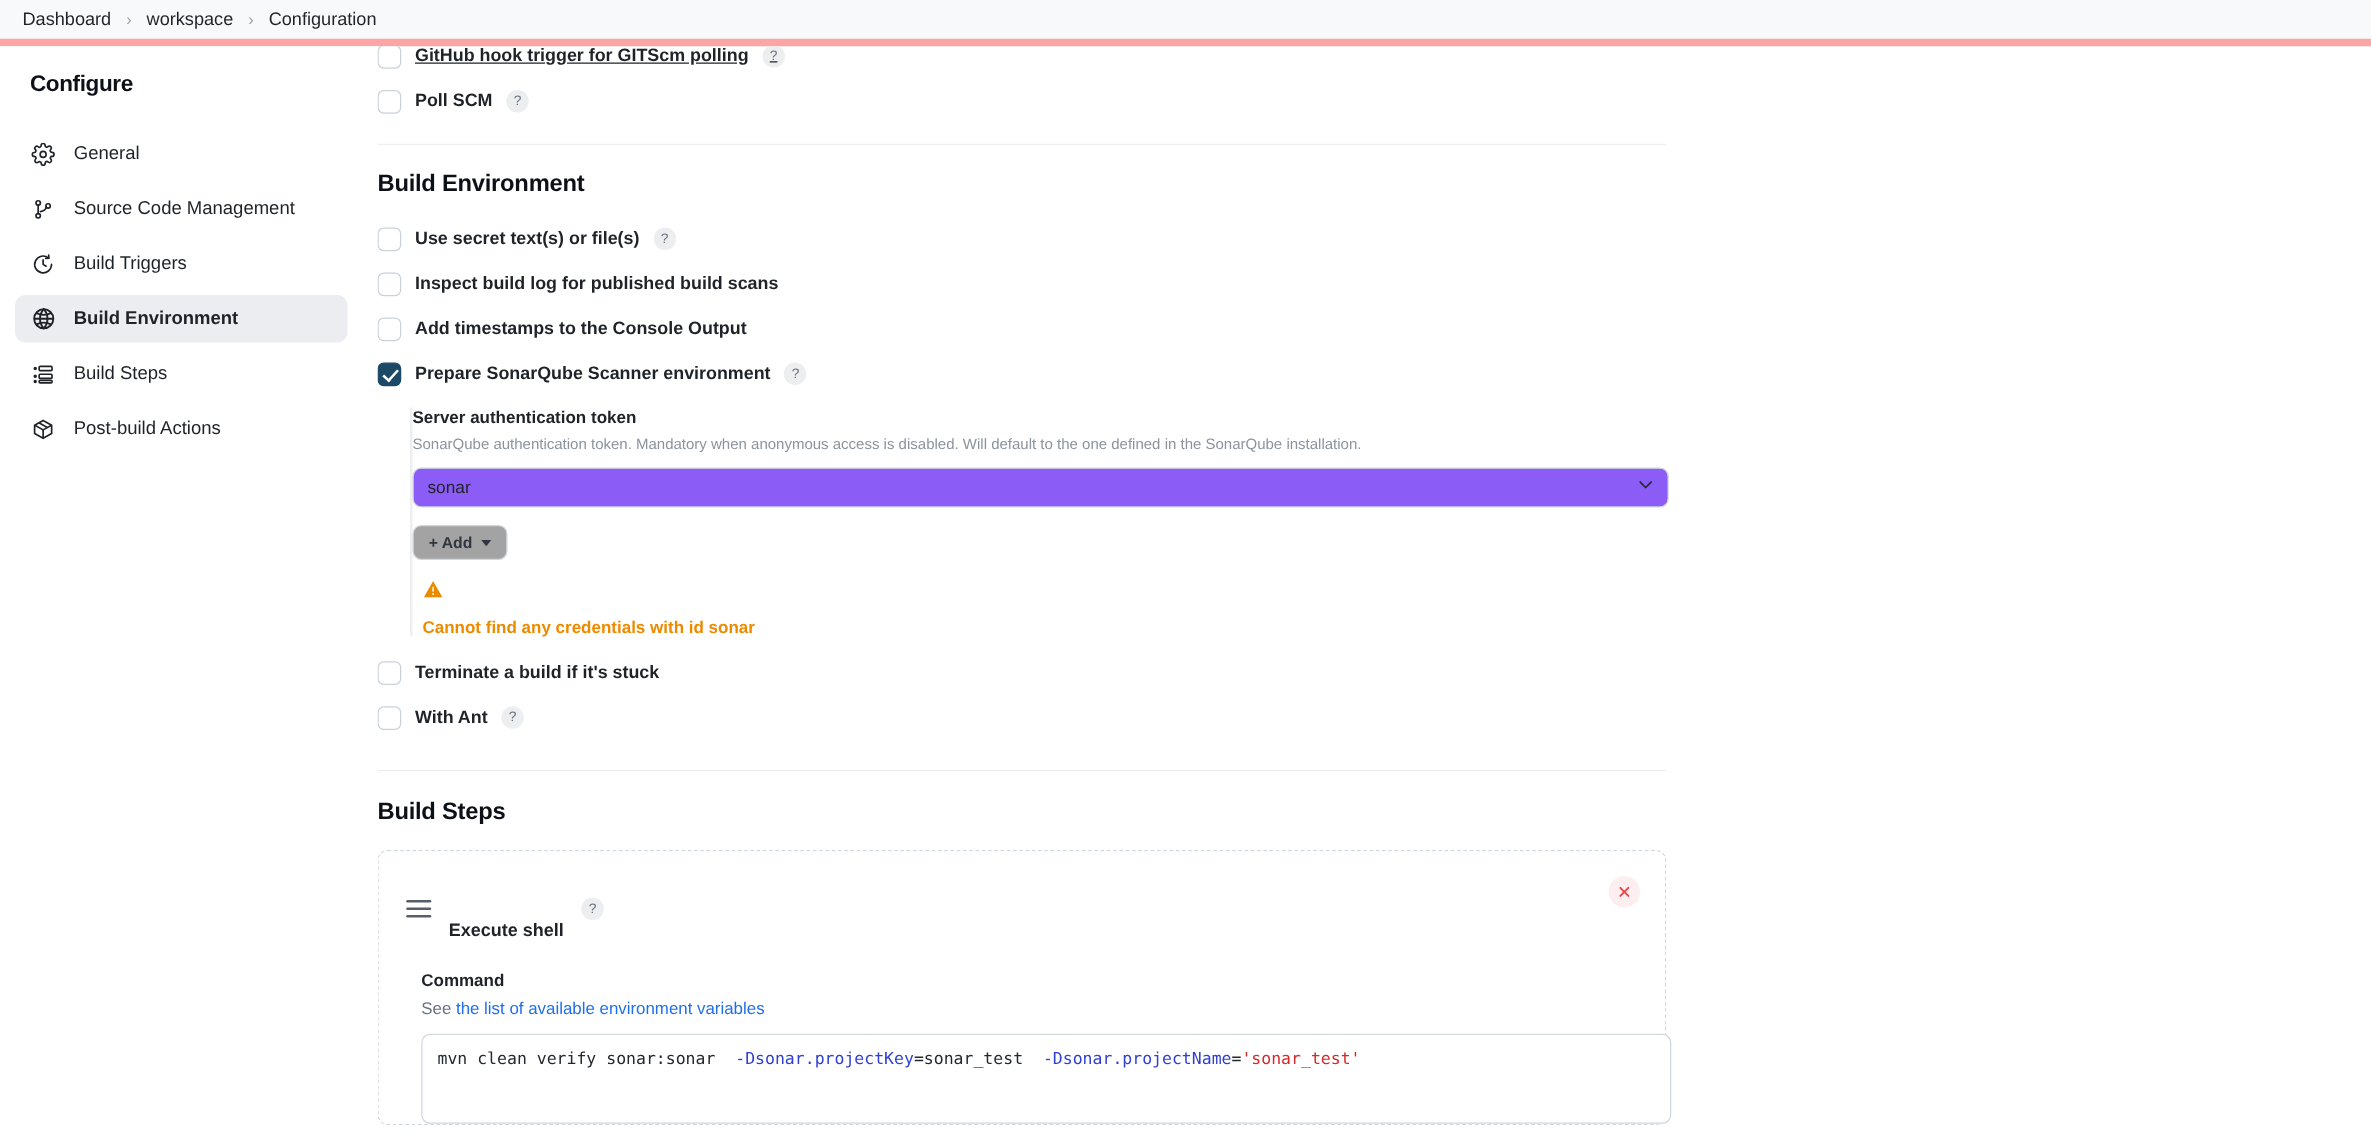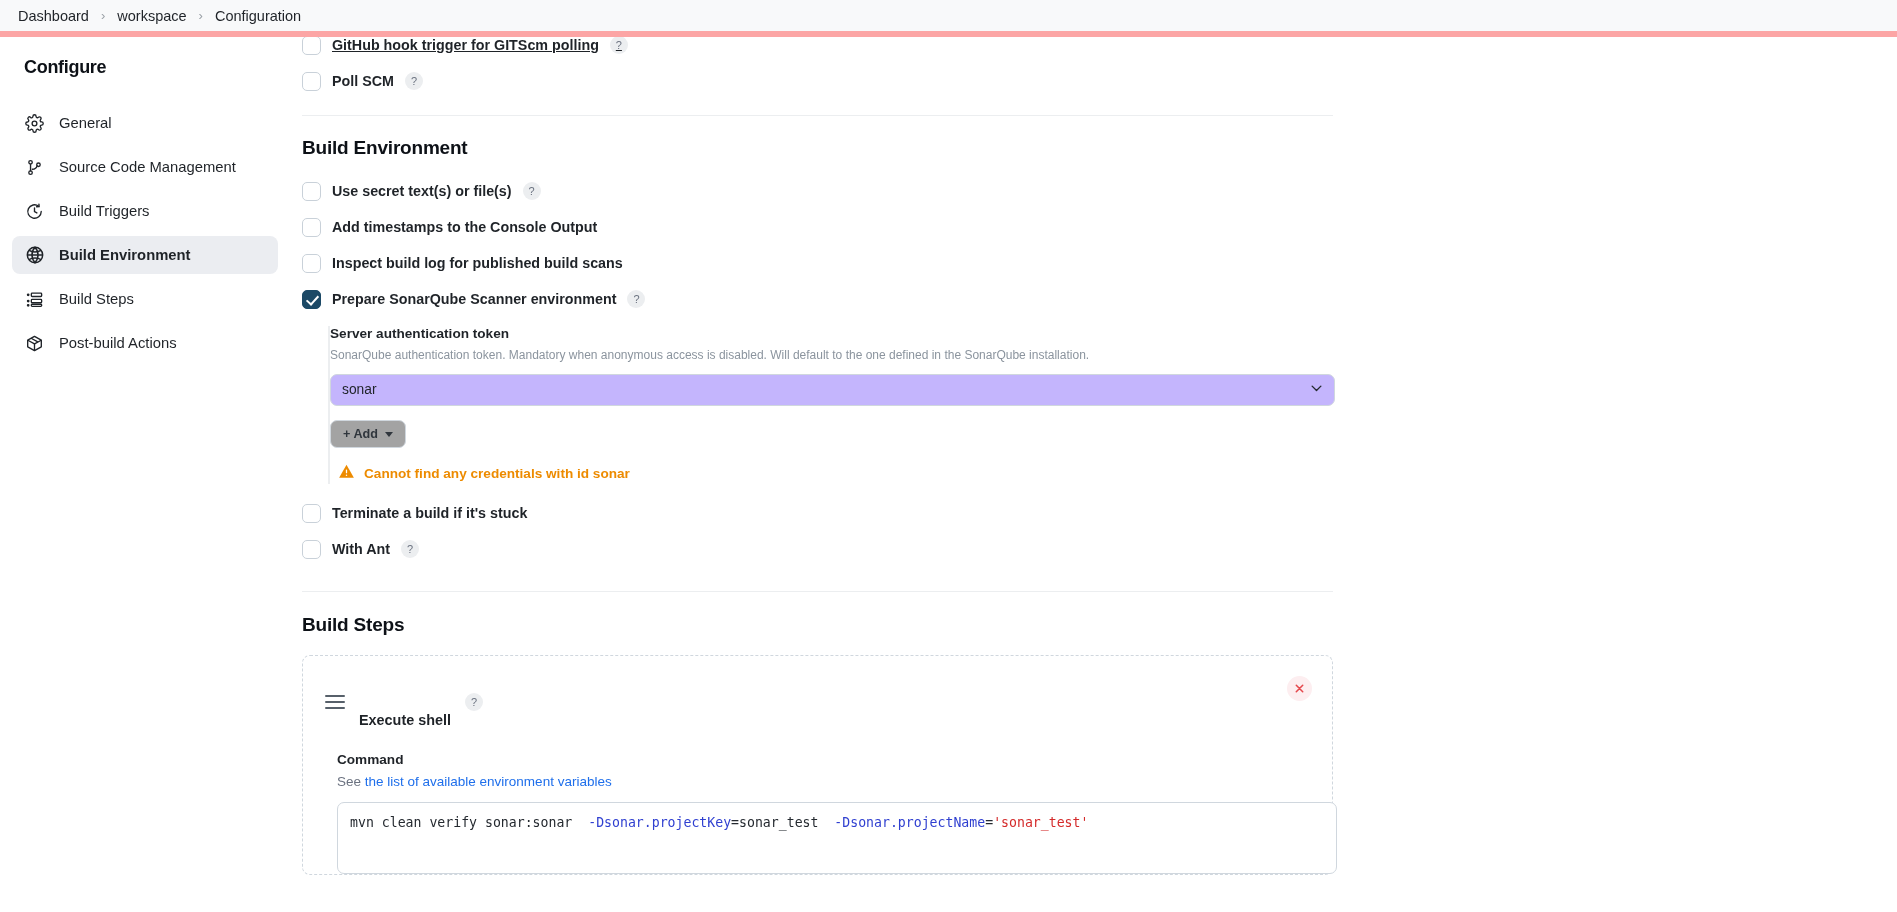--- a/index.html
+++ b/index.html
@@ -175,21 +175,21 @@
   .select-wrap {
     position: relative;
     width: 1005px;
     height: 32px;
   }
   .select-box {
     width: 100%;
     height: 32px;
     border: 1.4px solid #d0d7de;
     border-radius: 7px;
-    background: #c4b5fd;
+    background: #8b5cf6;
     font-size: 13.8px;
     color: #1f2328;
     padding: 0 30px 0 11px;
     line-height: 30px;
     cursor: pointer;
   }
   .select-chevron {
     position: absolute;
     right: 11px; top: 50%;
     transform: translateY(-50%);
@@ -212,24 +212,24 @@
   }
   .caret-down {
     width: 0; height: 0;
     border-left: 4px solid transparent;
     border-right: 4px solid transparent;
     border-top: 5px solid #30363d;
     margin-left: 2px;
   }
   .warn-row {
     display: flex;
-    align-items: center;
     gap: 9px;
     margin-top: 15px;
     margin-left: 8px;
+    flex-direction: column;
   }
   .warn-text {
     font-size: 13.6px;
     font-weight: 700;
     color: #ED8B00;
   }
 
   
   .step-panel {
     margin-left: 302px;
@@ -416,26 +416,26 @@
 
 
       <div class="cb-row">
         <span class="checkbox"></span>
         <span class="cb-label">Use secret text(s) or file(s)</span>
         <span class="help-badge">?</span>
       </div>
 
       <div class="cb-row">
         <span class="checkbox"></span>
+        <span class="cb-label">Inspect build log for published build scans</span>
+      </div>
+
+      <div class="cb-row">
+        <span class="checkbox"></span>
         <span class="cb-label">Add timestamps to the Console Output</span>
-      </div>
-
-      <div class="cb-row">
-        <span class="checkbox"></span>
-        <span class="cb-label">Inspect build log for published build scans</span>
       </div>
 
       <div class="cb-row">
         <span class="checkbox checked"></span>
         <span class="cb-label">Prepare SonarQube Scanner environment</span>
         <span class="help-badge">?</span>
       </div>
 
       <div class="nested">
         <div class="nested-inner" style="padding-left:0;">

